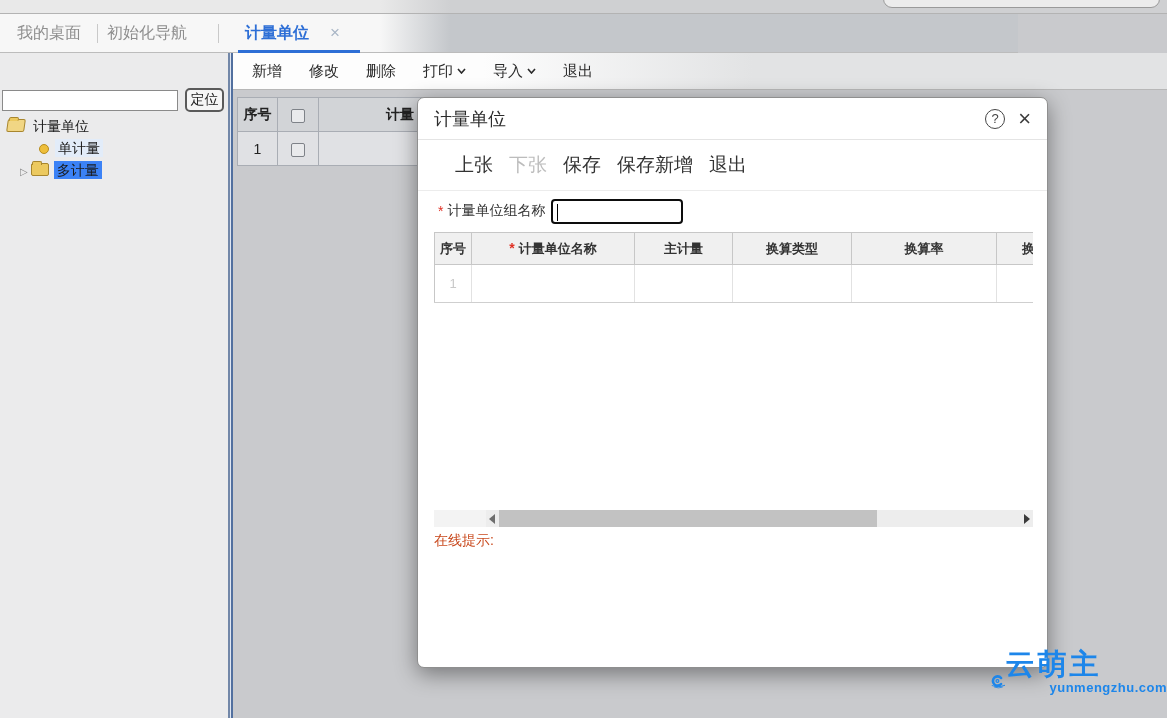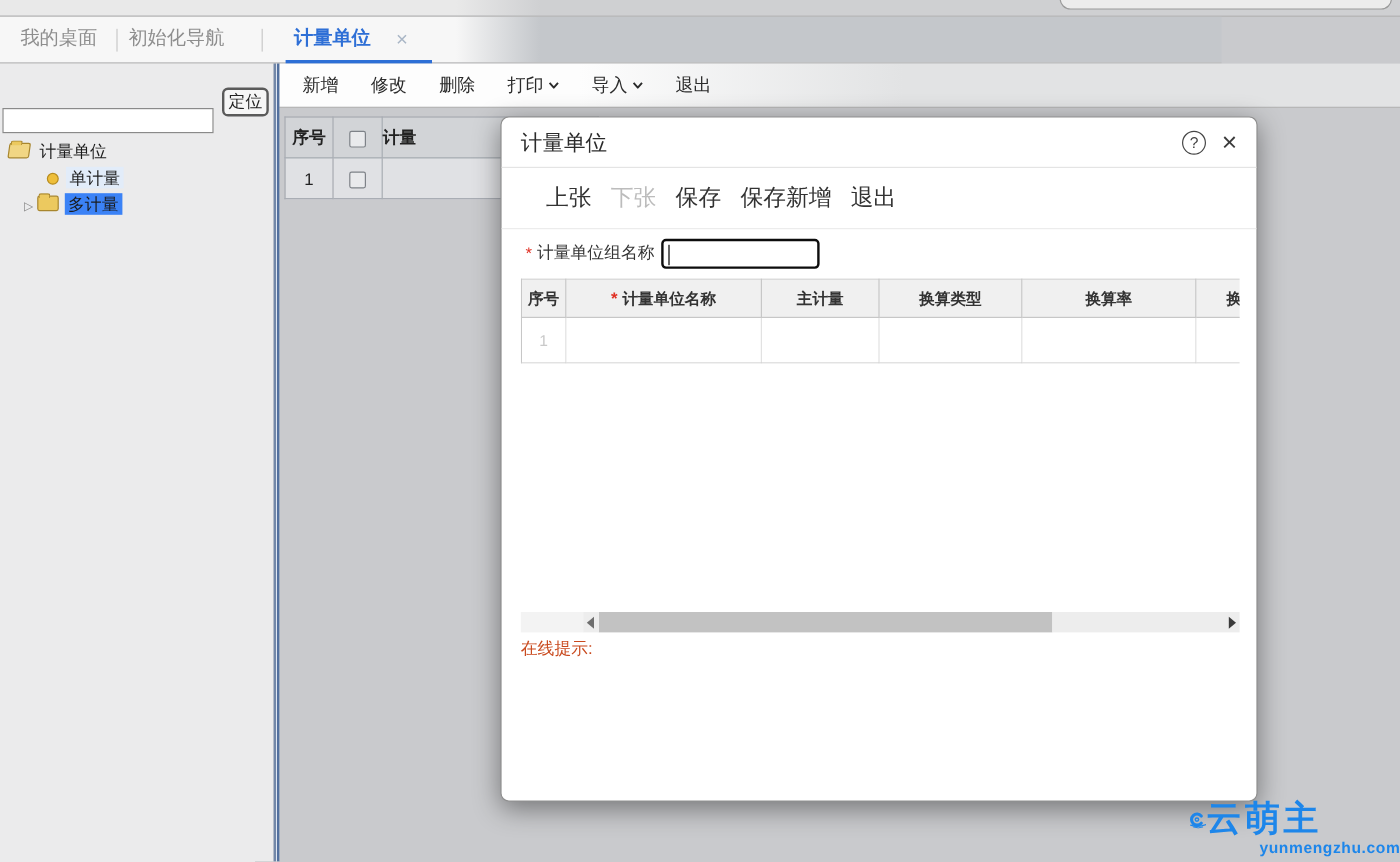--- a/index.html
+++ b/index.html
@@ -20,21 +20,21 @@
   .tab { position:absolute; top:0; height:38px; line-height:38px; font-size:16px; color:#8e8e8e; cursor:default; }
   .tab.active { color:#2e6fd6; font-weight:bold; }
   .tab-divider { position:absolute; top:10px; width:1px; height:19px; background:#c9c9c9; }
   .tab-underline { position:absolute; left:238px; top:36px; width:122px; height:3px; background:#2e6fd6; }
   .tab-close { position:absolute; left:330px; top:0; height:38px; line-height:37px; font-size:17px; color:#a9b6c6; }
 
   
   .sidebar { position:absolute; left:0; top:53px; width:228px; height:665px; background:#ebebec; }
   .side-search { position:absolute; left:2px; top:37px; width:176px; height:21px;
     border:1px solid #8a8a8a; background:#fff; font-size:13px; padding:0 4px; outline:none; }
-  .locate-btn { position:absolute; left:185px; top:20px; width:39px; height:24px;
+  .locate-btn { position:absolute; left:185px; top:35px; width:39px; height:24px;
     border:2px solid #5a5a5a; border-radius:5px; background:#f6f6f6; font-size:14px; color:#222;
     font-family:"Liberation Sans", sans-serif; }
   .tree { position:absolute; left:0; top:62px; width:228px; font-size:14px; color:#1a1a1a; }
   .tree-item { position:relative; height:22px; line-height:22px; white-space:nowrap; }
   .tree-label { padding:1px 3px; }
   .tree-label.sel { background:#3b82f6; }
   .tree-label.hover { background:#e2ecf9; }
   .folder { display:inline-block; position:relative; width:18px; height:13px; background:#ecc95f;
     border:1px solid #a8862e; border-radius:2px; vertical-align:-1px; margin-right:5px; }
   .folder::before { content:""; position:absolute; left:0; top:-3px; width:8px; height:3px;
@@ -57,21 +57,21 @@
   .caret { width:9px; height:6px; display:inline-block; }
   .content { position:absolute; left:0; top:37px; width:934px; height:628px; background:#c9cacd; }
 
   
   .bg-table { position:absolute; left:4px; top:7px; border-collapse:collapse; }
   .bg-table th, .bg-table td { border:1px solid #a9adb4; }
   .bg-table th { background:#d2d4d7; height:34px; font-size:14px; color:#222; font-weight:bold; }
   .bg-table td { background:#e0e1e4; height:34px; font-size:14px; color:#222; text-align:center; }
   .col-idx { width:40px; text-align:center; }
   .col-chk { width:41px; text-align:center; }
-  .col-name { width:180px; text-align:left; }
+  .col-name { width:180px; text-align:left; padding-left:67px; }
   .chkbox { display:inline-block; width:14px; height:14px; border:1px solid #7e8288;
     border-radius:2px; background:#e9eaec; vertical-align:middle; }
 
   
   .dialog { position:absolute; left:417px; top:97px; width:631px; height:571px; background:#fff;
     border:1px solid #8f8f8f; border-radius:7px; box-shadow:0 6px 22px rgba(0,0,0,.42); }
   .dlg-header { height:42px; display:flex; align-items:center; padding:0 16px;
     border-bottom:1px solid #e4e4e4; }
   .dlg-title { font-size:18px; color:#2b2b2b; flex:1; }
   .dlg-icons { display:flex; align-items:center; gap:13px; }
@@ -108,21 +108,21 @@
   .arr-right::before { content:""; position:absolute; left:4px; top:4px;
     border:5px solid transparent; border-left:6px solid #3b3b3b; border-right:none; }
   .scroll-thumb { width:378px; background:#c2c2c2; cursor:grab; }
   .scroll-track { flex:1; background:#ededed; }
 
   .dlg-hints { position:absolute; left:16px; top:433px; width:600px;
     font-size:14px; line-height:19.5px; color:#c94a1e; }
 
   
   .watermark { position:absolute; right:0px; bottom:0px; width:178px; height:70px; z-index:50;
-    display:flex; align-items:flex-end; }
+    display:flex; align-items:flex-start; }
   .wm-logo { width:82px; height:68px; }
   .wm-texts { display:flex; flex-direction:column; align-items:flex-start; padding-bottom:4px; }
   .wm-name { font-size:29px; font-weight:bold; color:#1d86ea; letter-spacing:3px; line-height:32px; }
   .wm-domain { font-size:13px; font-weight:bold; color:#1d86ea; letter-spacing:0.5px;margin-left:44px; }
 </style>
 </head>
 <body>
 
 <div class="topstrip">
   <div class="topsearch"></div>

